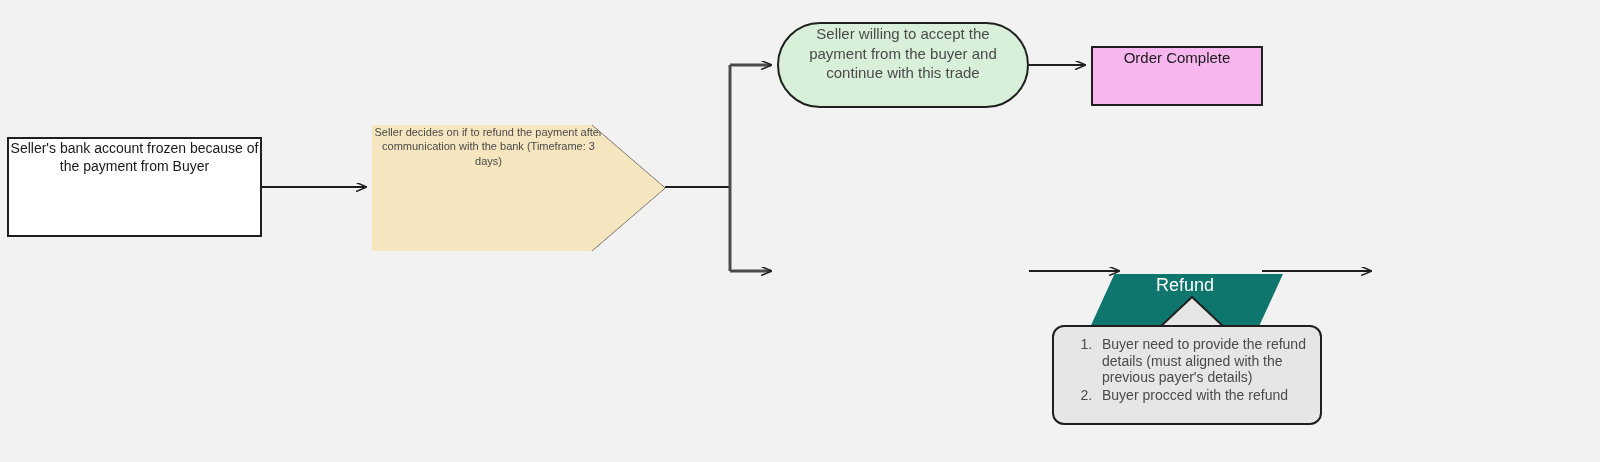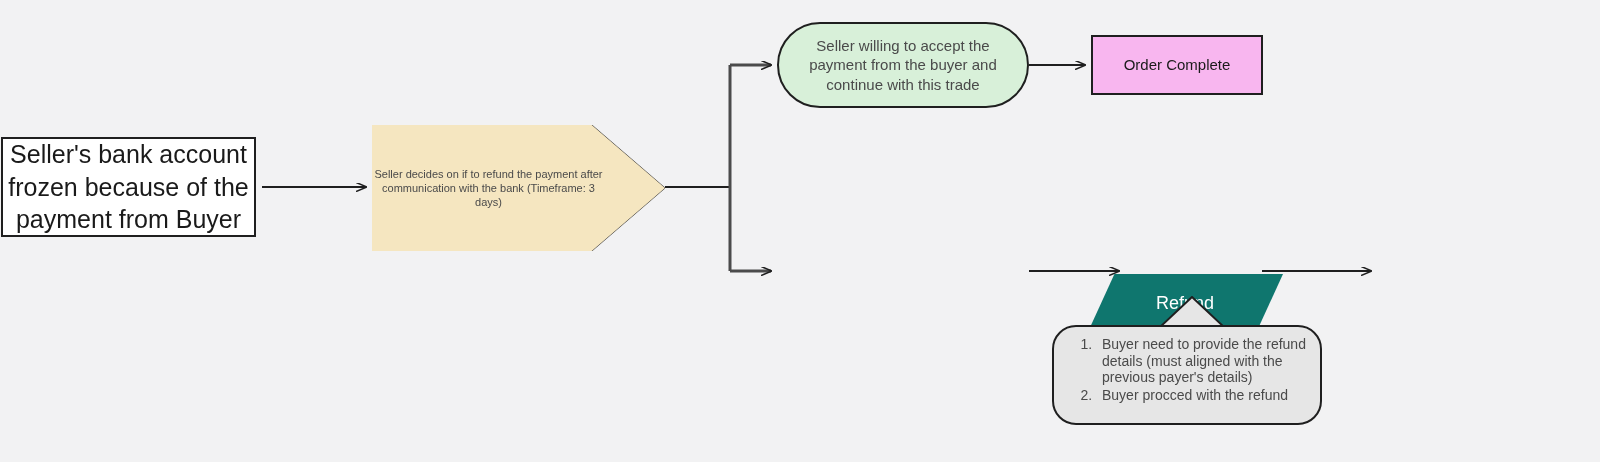--- a/index.html
+++ b/index.html
@@ -24,40 +24,39 @@
     left: 0;
     top: 0;
     width: 1600px;
     height: 462px;
     pointer-events: none;
   }
   .node {
     position: absolute;
     box-sizing: border-box;
     display: flex;
-    align-items: center;
     justify-content: center;
     text-align: center;
     line-height: 1.30;
   }
   .node .label {
     display: block;
     white-space: pre-line;
   }
 
   
   .n-start {
-    left: 1px;
+    left: 7px;
     top: 137px;
     width: 255px;
     height: 100px;
     background: #ffffff;
     border: 2px solid #1f1f1f;
     color: #1a1a1a;
-    font-size: 25px;
+    font-size: 14px;
   }
 
   
   .n-decision {
     left: 372px;
     top: 125px;
     width: 293px;
     height: 126px;
     background: #f5e6c0;
     color: #4a4a4a;
@@ -94,21 +93,21 @@
     left: 777px;
     top: 228px;
     width: 252px;
     height: 86px;
     background: #f7e0e0;
   }
 
   
   .n-complete {
     left: 1091px;
-    top: 35px;
+    top: 46px;
     width: 172px;
     height: 60px;
     background: #f8b6ef;
     border: 2px solid #1f1f1f;
     color: #1a1a1a;
     font-size: 15px;
   }
   .n-cancel {
     left: 1377px;
     top: 241px;
@@ -135,21 +134,21 @@
 
   
   .n-note {
     position: absolute;
     left: 1052px;
     top: 325px;
     width: 270px;
     height: 100px;
     background: #e6e6e6;
     border: 2px solid #1f1f1f;
-    border-radius: 24px;
+    border-radius: 12px;
     box-sizing: border-box;
     color: #4a4a4a;
     font-size: 14px;
     line-height: 1.18;
     padding: 9px 10px 6px 10px;
   }
   .n-note ol {
     margin: 0;
     padding-left: 32px;
     list-style-position: outside;

